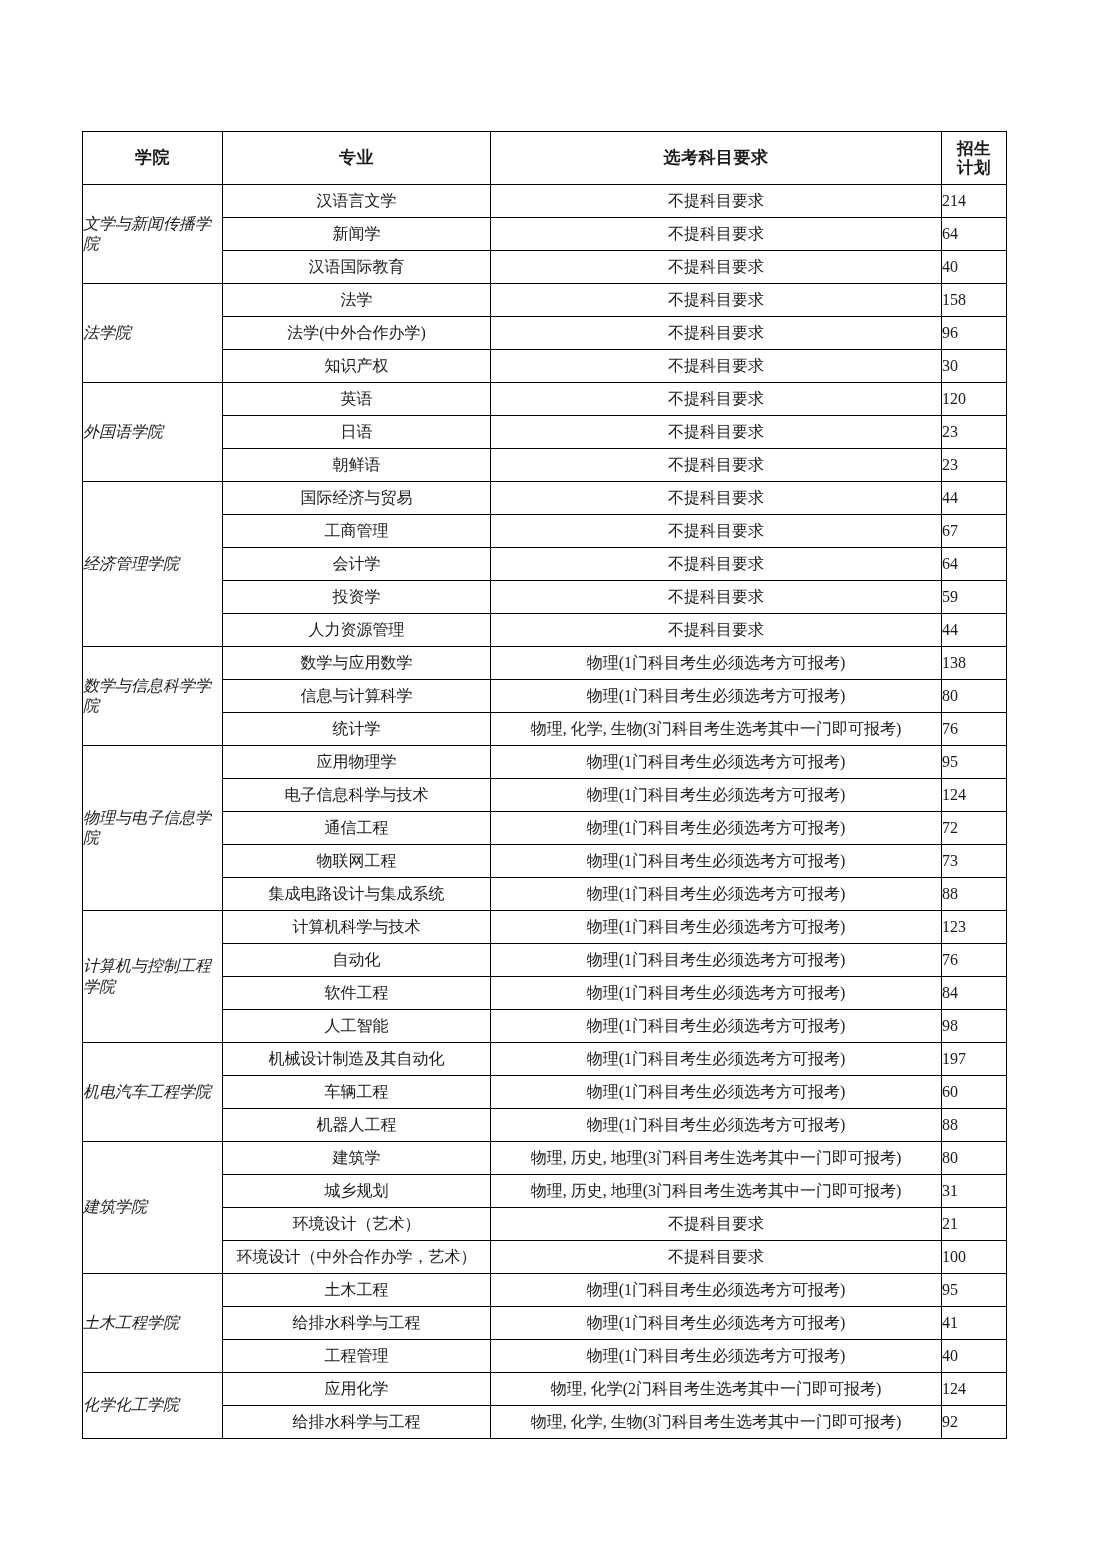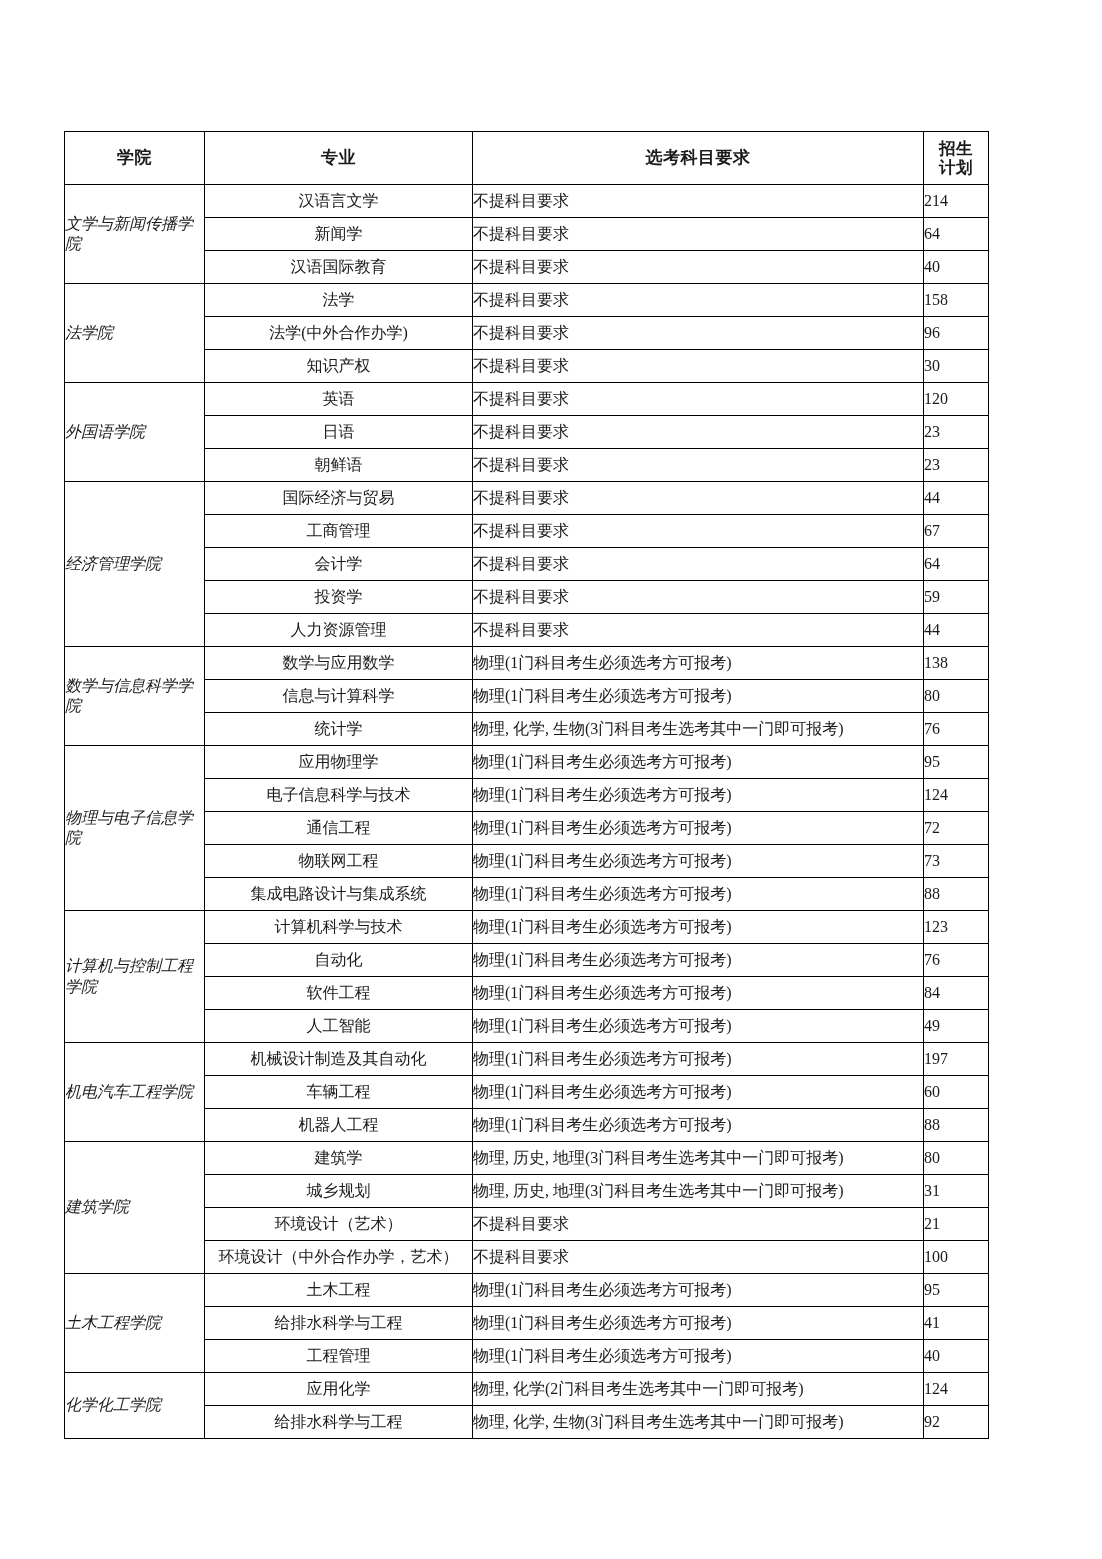--- a/index.html
+++ b/index.html
@@ -16,21 +16,21 @@
     overflow: hidden;
   }
   .page {
     position: relative;
     width: 1102px;
     height: 1559px;
     background: #fff;
   }
   .table-wrap {
     position: absolute;
-    left: 64px;
+    left: 82px;
     top: 131px;
     width: 924px;
   }
   table.plan {
     border-collapse: collapse;
     table-layout: fixed;
     width: 924px;
     background: #fff;
   }
   table.plan col.c-college { width: 140px; }
@@ -72,21 +72,21 @@
     font-style: italic;
   }
   td.major {
     text-align: center;
     font-size: 16px;
     white-space: nowrap;
     overflow: visible;
     padding: 0 1px;
   }
   td.req {
-    text-align: left;
+    text-align: center;
     padding-left: 4px;
     font-size: 15.5px;
     white-space: nowrap;
   }
   td.quota {
     text-align: left;
     font-size: 16px;
   }
 </style>
 </head>
@@ -241,21 +241,21 @@
             <td class="quota">76</td>
           </tr>
           <tr>
             <td class="major">软件工程</td>
             <td class="req">物理(1门科目考生必须选考方可报考)</td>
             <td class="quota">84</td>
           </tr>
           <tr>
             <td class="major">人工智能</td>
             <td class="req">物理(1门科目考生必须选考方可报考)</td>
-            <td class="quota">49</td>
+            <td class="quota">98</td>
           </tr>
           <tr>
             <td class="college" rowspan="3">机电汽车工程学院</td>
             <td class="major">机械设计制造及其自动化</td>
             <td class="req">物理(1门科目考生必须选考方可报考)</td>
             <td class="quota">197</td>
           </tr>
           <tr>
             <td class="major">车辆工程</td>
             <td class="req">物理(1门科目考生必须选考方可报考)</td>

